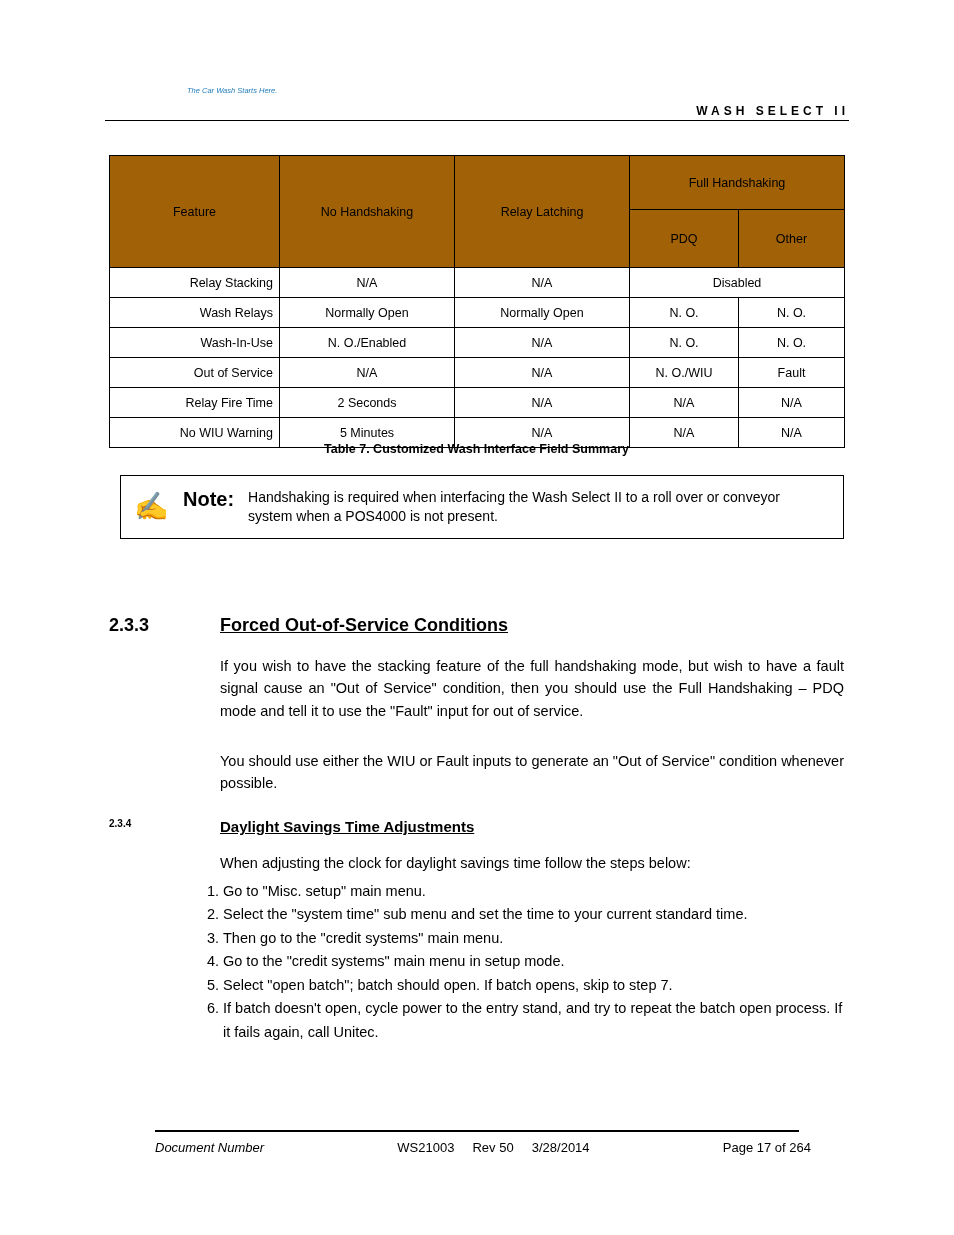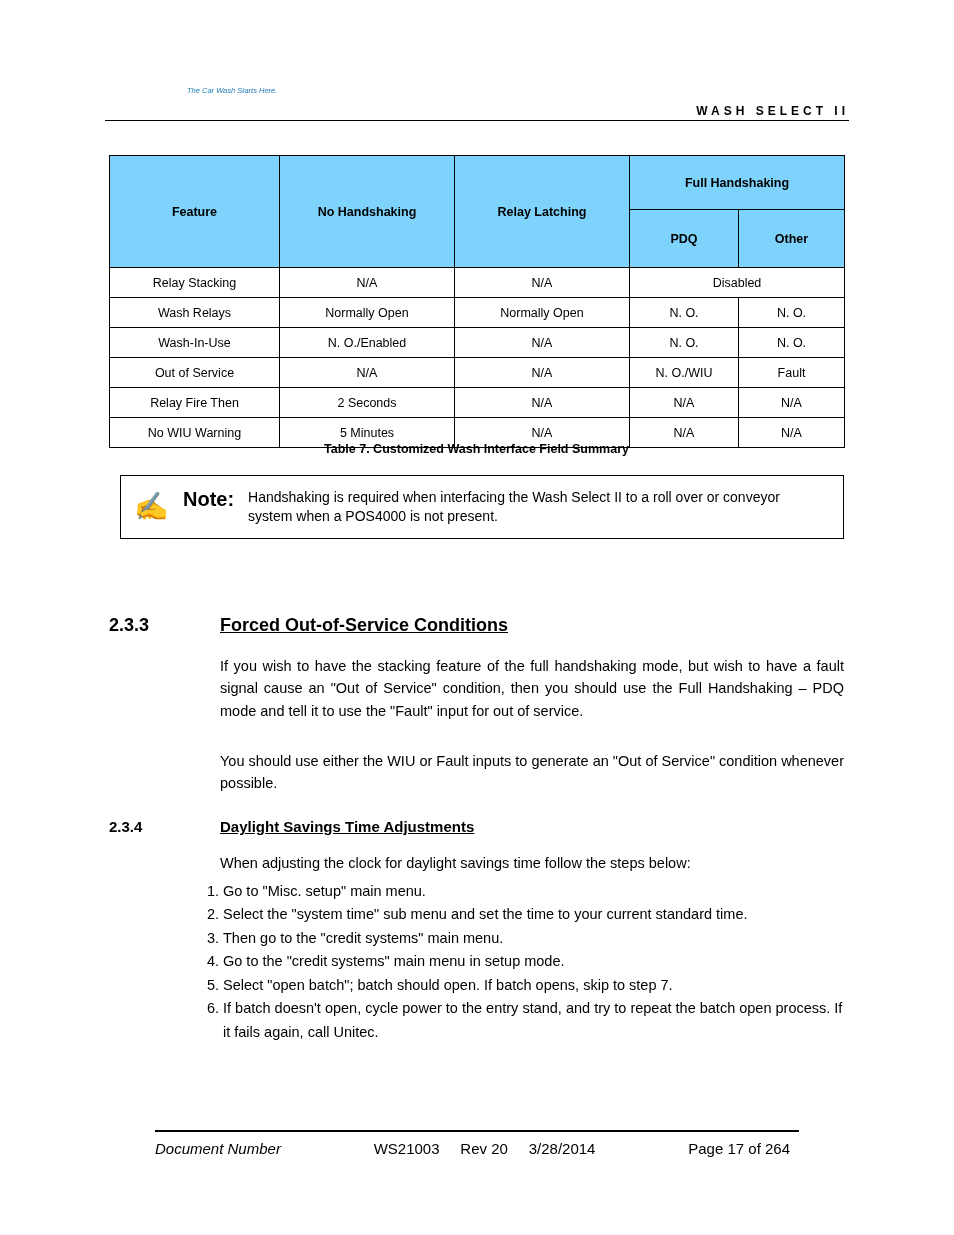--- a/index.html
+++ b/index.html
@@ -80,26 +80,26 @@
     width: 735px;
     table-layout: fixed;
     font-size: 12.5px;
   }
   .tbl th, .tbl td {
     border: 1px solid #000;
     padding: 4px 6px;
     vertical-align: middle;
   }
   .tbl th {
-    background: #7dd3fc;
-    font-weight: bold;
+    background: #a16207;
+    font-weight: normal;
     text-align: center;
   }
   .tbl td { text-align: center; height: 30px; }
-  .tbl td:first-child { text-align: center; }
+  .tbl td:first-child { text-align: right; }
   .tbl .head-row1 th { height: 54px; }
   .tbl .head-row2 th { height: 58px; }
   col.c1 { width: 170px; }
   col.c2 { width: 175px; }
   col.c3 { width: 175px; }
   col.c4 { width: 109px; }
   col.c5 { width: 106px; }
 
   .table-caption {
     position: absolute;
@@ -150,21 +150,21 @@
     font-weight: bold;
     font-size: 18px;
   }
   .section-title {
     position: absolute;
     left: 220px;
     font-weight: bold;
     font-size: 18px;
     text-decoration: underline;
   }
-  .subnum { font-size: 15px; }
+  .subnum { font-size: 10px; }
   .subtitle { font-size: 15px; }
 
   .para {
     position: absolute;
     left: 220px;
     right: 110px;
     font-size: 14.5px;
     line-height: 1.55;
     text-align: justify;
   }
@@ -184,23 +184,23 @@
   .footer-rule {
     position: absolute;
     left: 155px;
     right: 155px;
     top: 1130px;
     border-top: 2px solid #000;
   }
   .footer {
     position: absolute;
     left: 155px;
-    right: 164px;
+    right: 143px;
     top: 1140px;
-    font-size: 15px;
+    font-size: 13px;
     color: #000;
   }
   .footer .left { float: left; font-style: italic; }
   .footer .center { text-align: center; }
   .footer .center span { display: inline-block; }
   .footer .right { float: right; }
 </style>
 </head>
 <body>
 
@@ -252,21 +252,21 @@
         <td>N. O.</td>
       </tr>
       <tr>
         <td>Out of Service</td>
         <td>N/A</td>
         <td>N/A</td>
         <td>N. O./WIU</td>
         <td>Fault</td>
       </tr>
       <tr>
-        <td>Relay Fire Then</td>
+        <td>Relay Fire Time</td>
         <td>2 Seconds</td>
         <td>N/A</td>
         <td>N/A</td>
         <td>N/A</td>
       </tr>
       <tr>
         <td>No WIU Warning</td>
         <td>5 Minutes</td>
         <td>N/A</td>
         <td>N/A</td>
@@ -304,18 +304,18 @@
     <li>Select "open batch"; batch should open. If batch opens, skip to step 7.</li>
     <li>If batch doesn't open, cycle power to the entry stand, and try to repeat the batch open process. If it fails again, call Unitec.</li>
   </ol>
 
   <div class="footer-rule"></div>
   <div class="footer">
     <span class="left">Document Number</span>
     <span class="right">Page 17 of 264</span>
     <div class="center">
       <span>WS21003</span>&nbsp;&nbsp;&nbsp;&nbsp;
-      <span>Rev 20</span>&nbsp;&nbsp;&nbsp;&nbsp;
+      <span>Rev 50</span>&nbsp;&nbsp;&nbsp;&nbsp;
       <span>3/28/2014</span>
     </div>
   </div>
 
 </div>
 
 </body></html>

